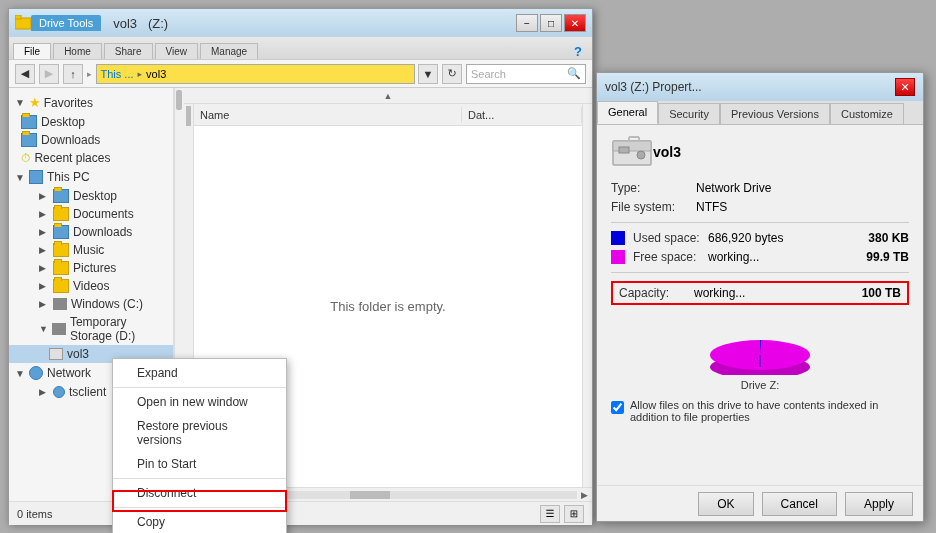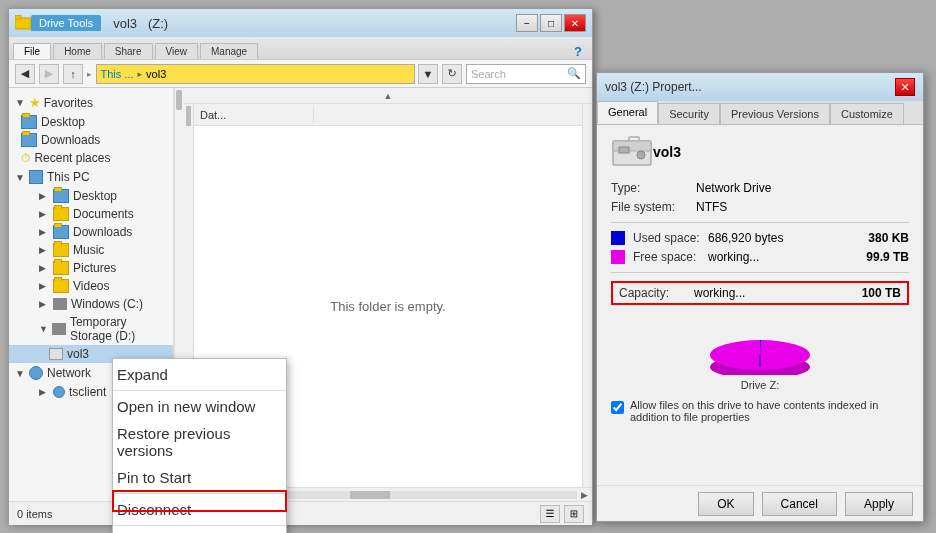--- a/index.html
+++ b/index.html
@@ -344,22 +344,22 @@
       top: 358px;
       left: 112px;
       width: 175px;
       background: white;
       border: 1px solid #bbb;
       box-shadow: 2px 2px 8px rgba(0,0,0,0.3);
       z-index: 100;
       padding: 2px 0;
     }
     .ctx-item {
-      padding: 5px 4px;
-      font-size: 15px;
+      padding: 5px 24px;
+      font-size: 12px;
       color: #333;
       cursor: pointer;
       display: flex;
       align-items: center;
       justify-content: space-between;
     }
     .ctx-separator {
       height: 1px;
       background: #ddd;
       margin: 2px 0;
@@ -705,20 +705,21 @@
 
       <div style="display:flex; flex:1;">
 
         <div style="width:10px; background:#f0f0f0; border-right:1px solid #ddd; display:flex; flex-direction:column;">
           <div style="height:20px; background:#bbb; margin: 2px;"></div>
         </div>
 
         <div style="flex:1; display:flex; flex-direction:column;">
 
           <div class="file-header">
+            <div class="col-header">Name</div>
             <div class="col-header date">Dat...</div>
           </div>
 
           <div class="file-empty">This folder is empty.</div>
         </div>
 
         <div class="file-vscroll"></div>
       </div>
 
       <div style="height:14px; background:#f0f0f0; border-top:1px solid #ddd; display:flex; align-items:center;">

